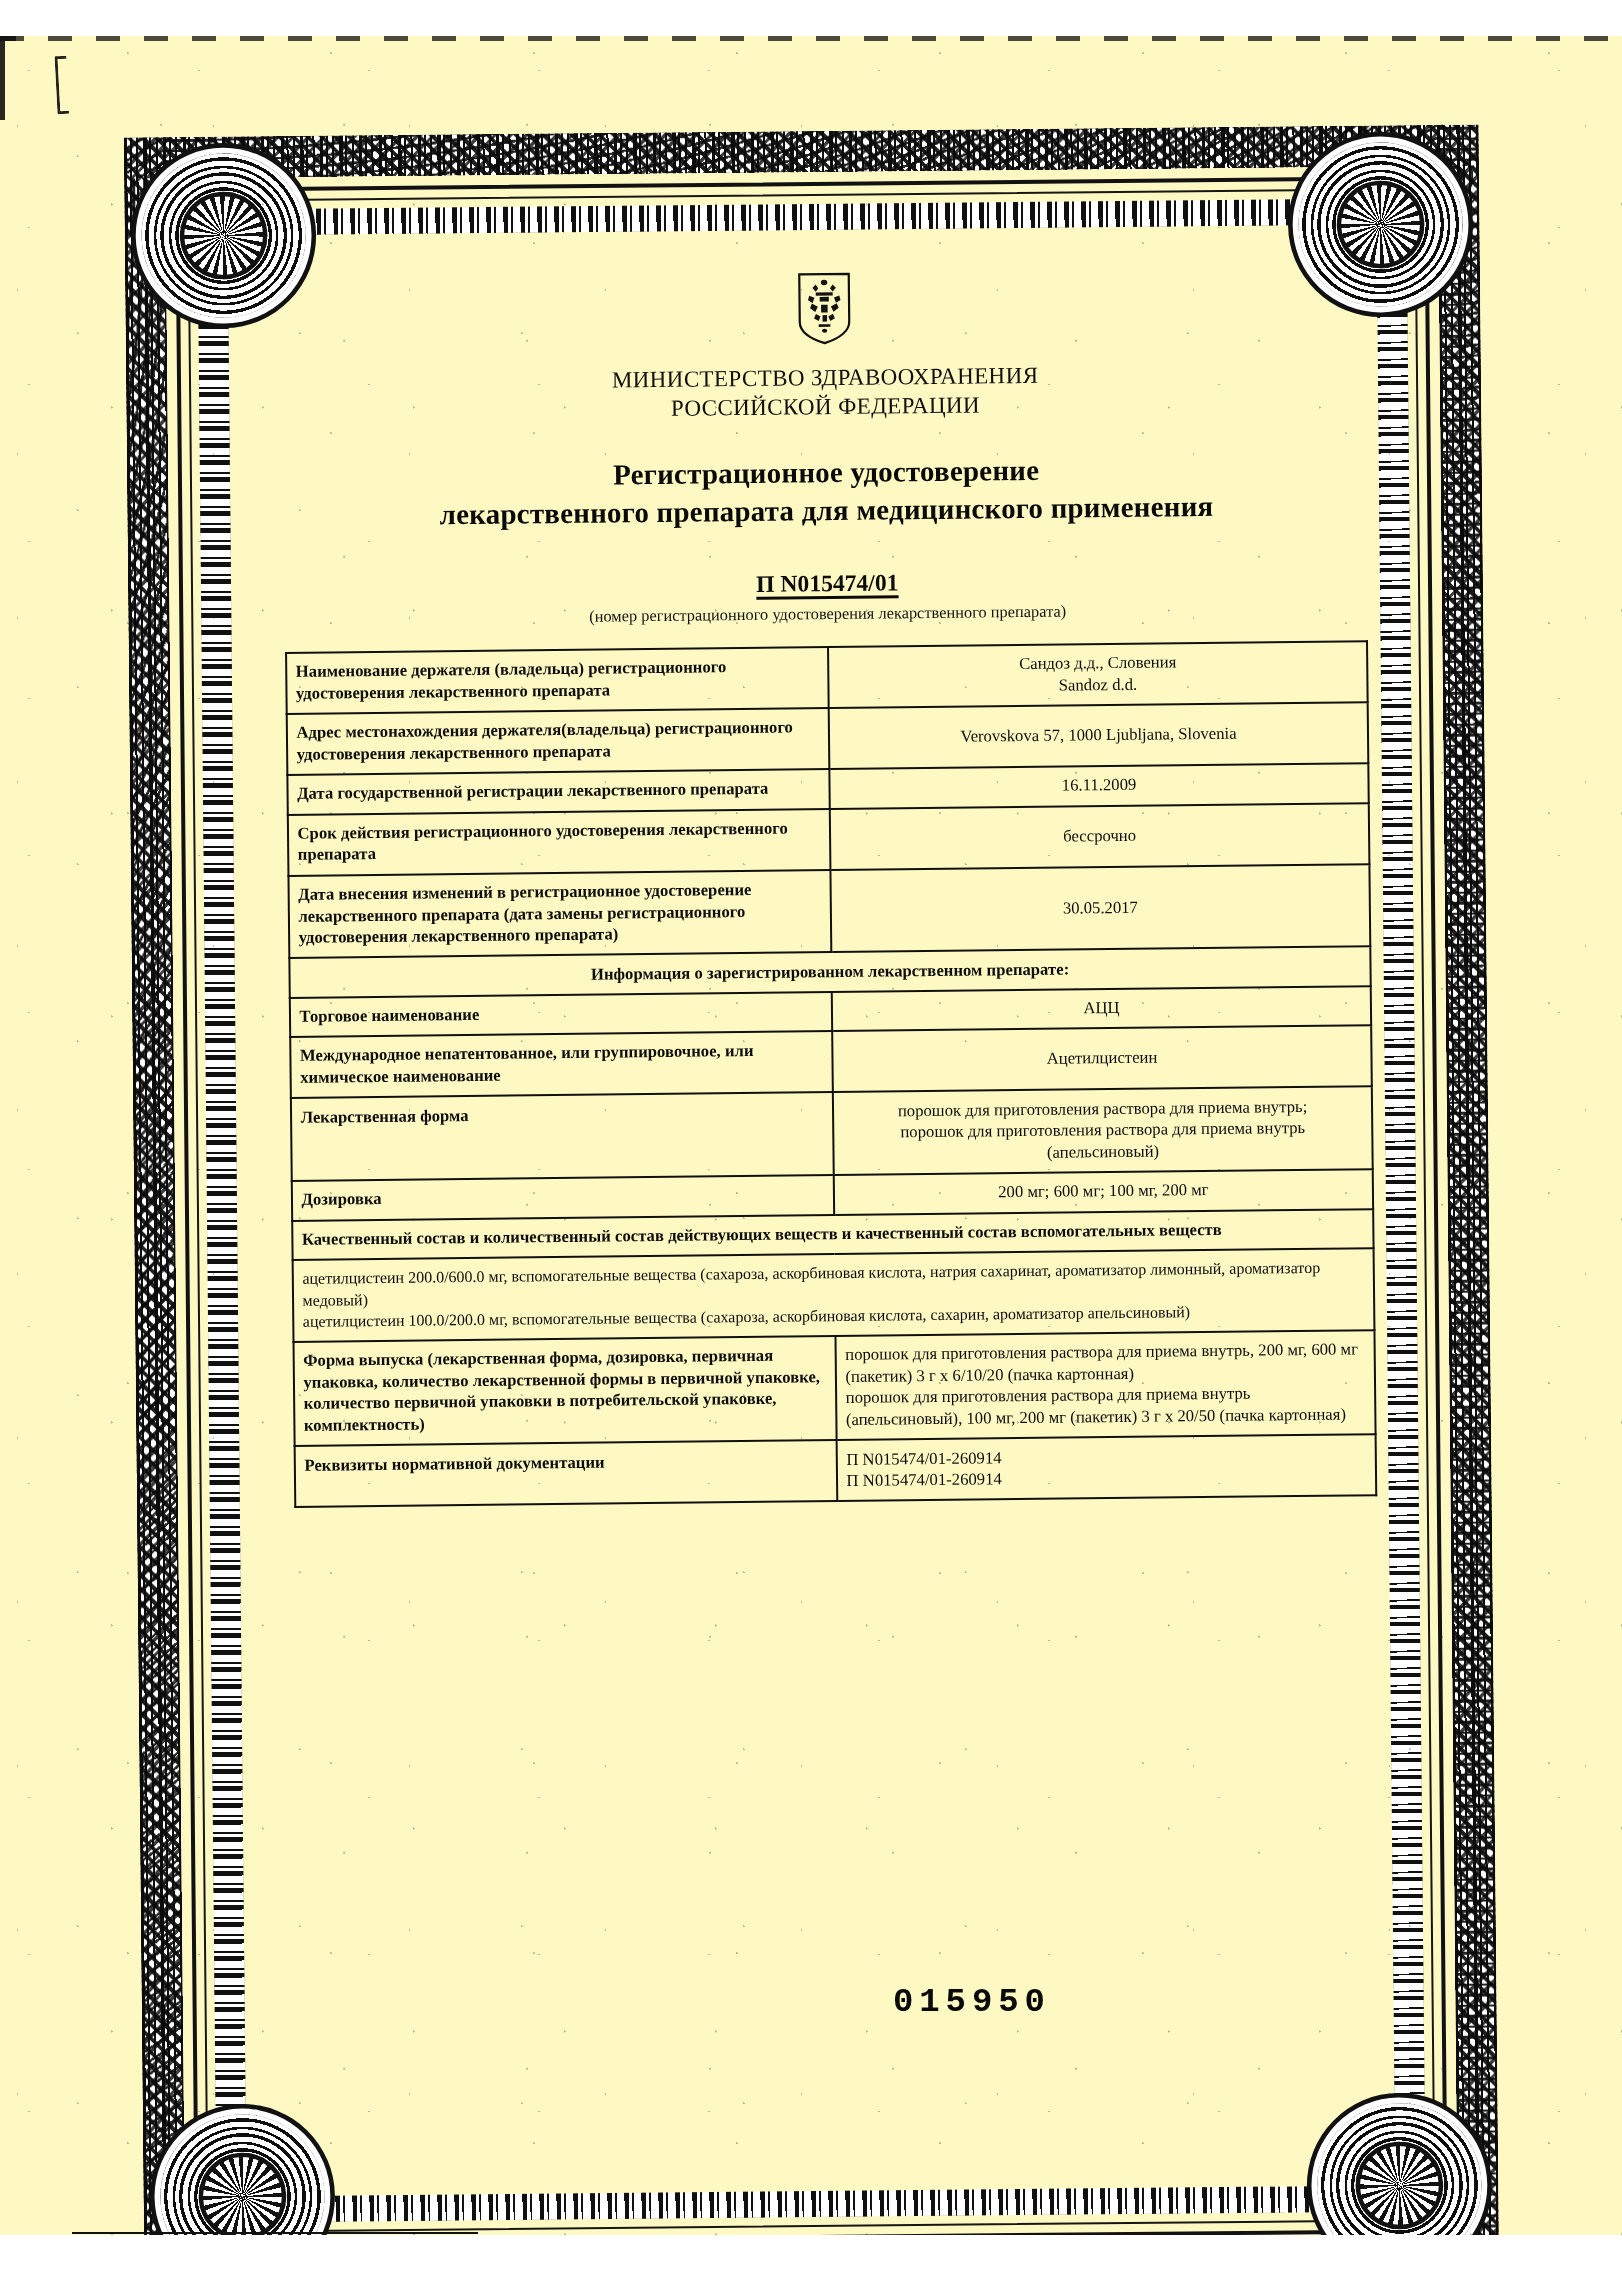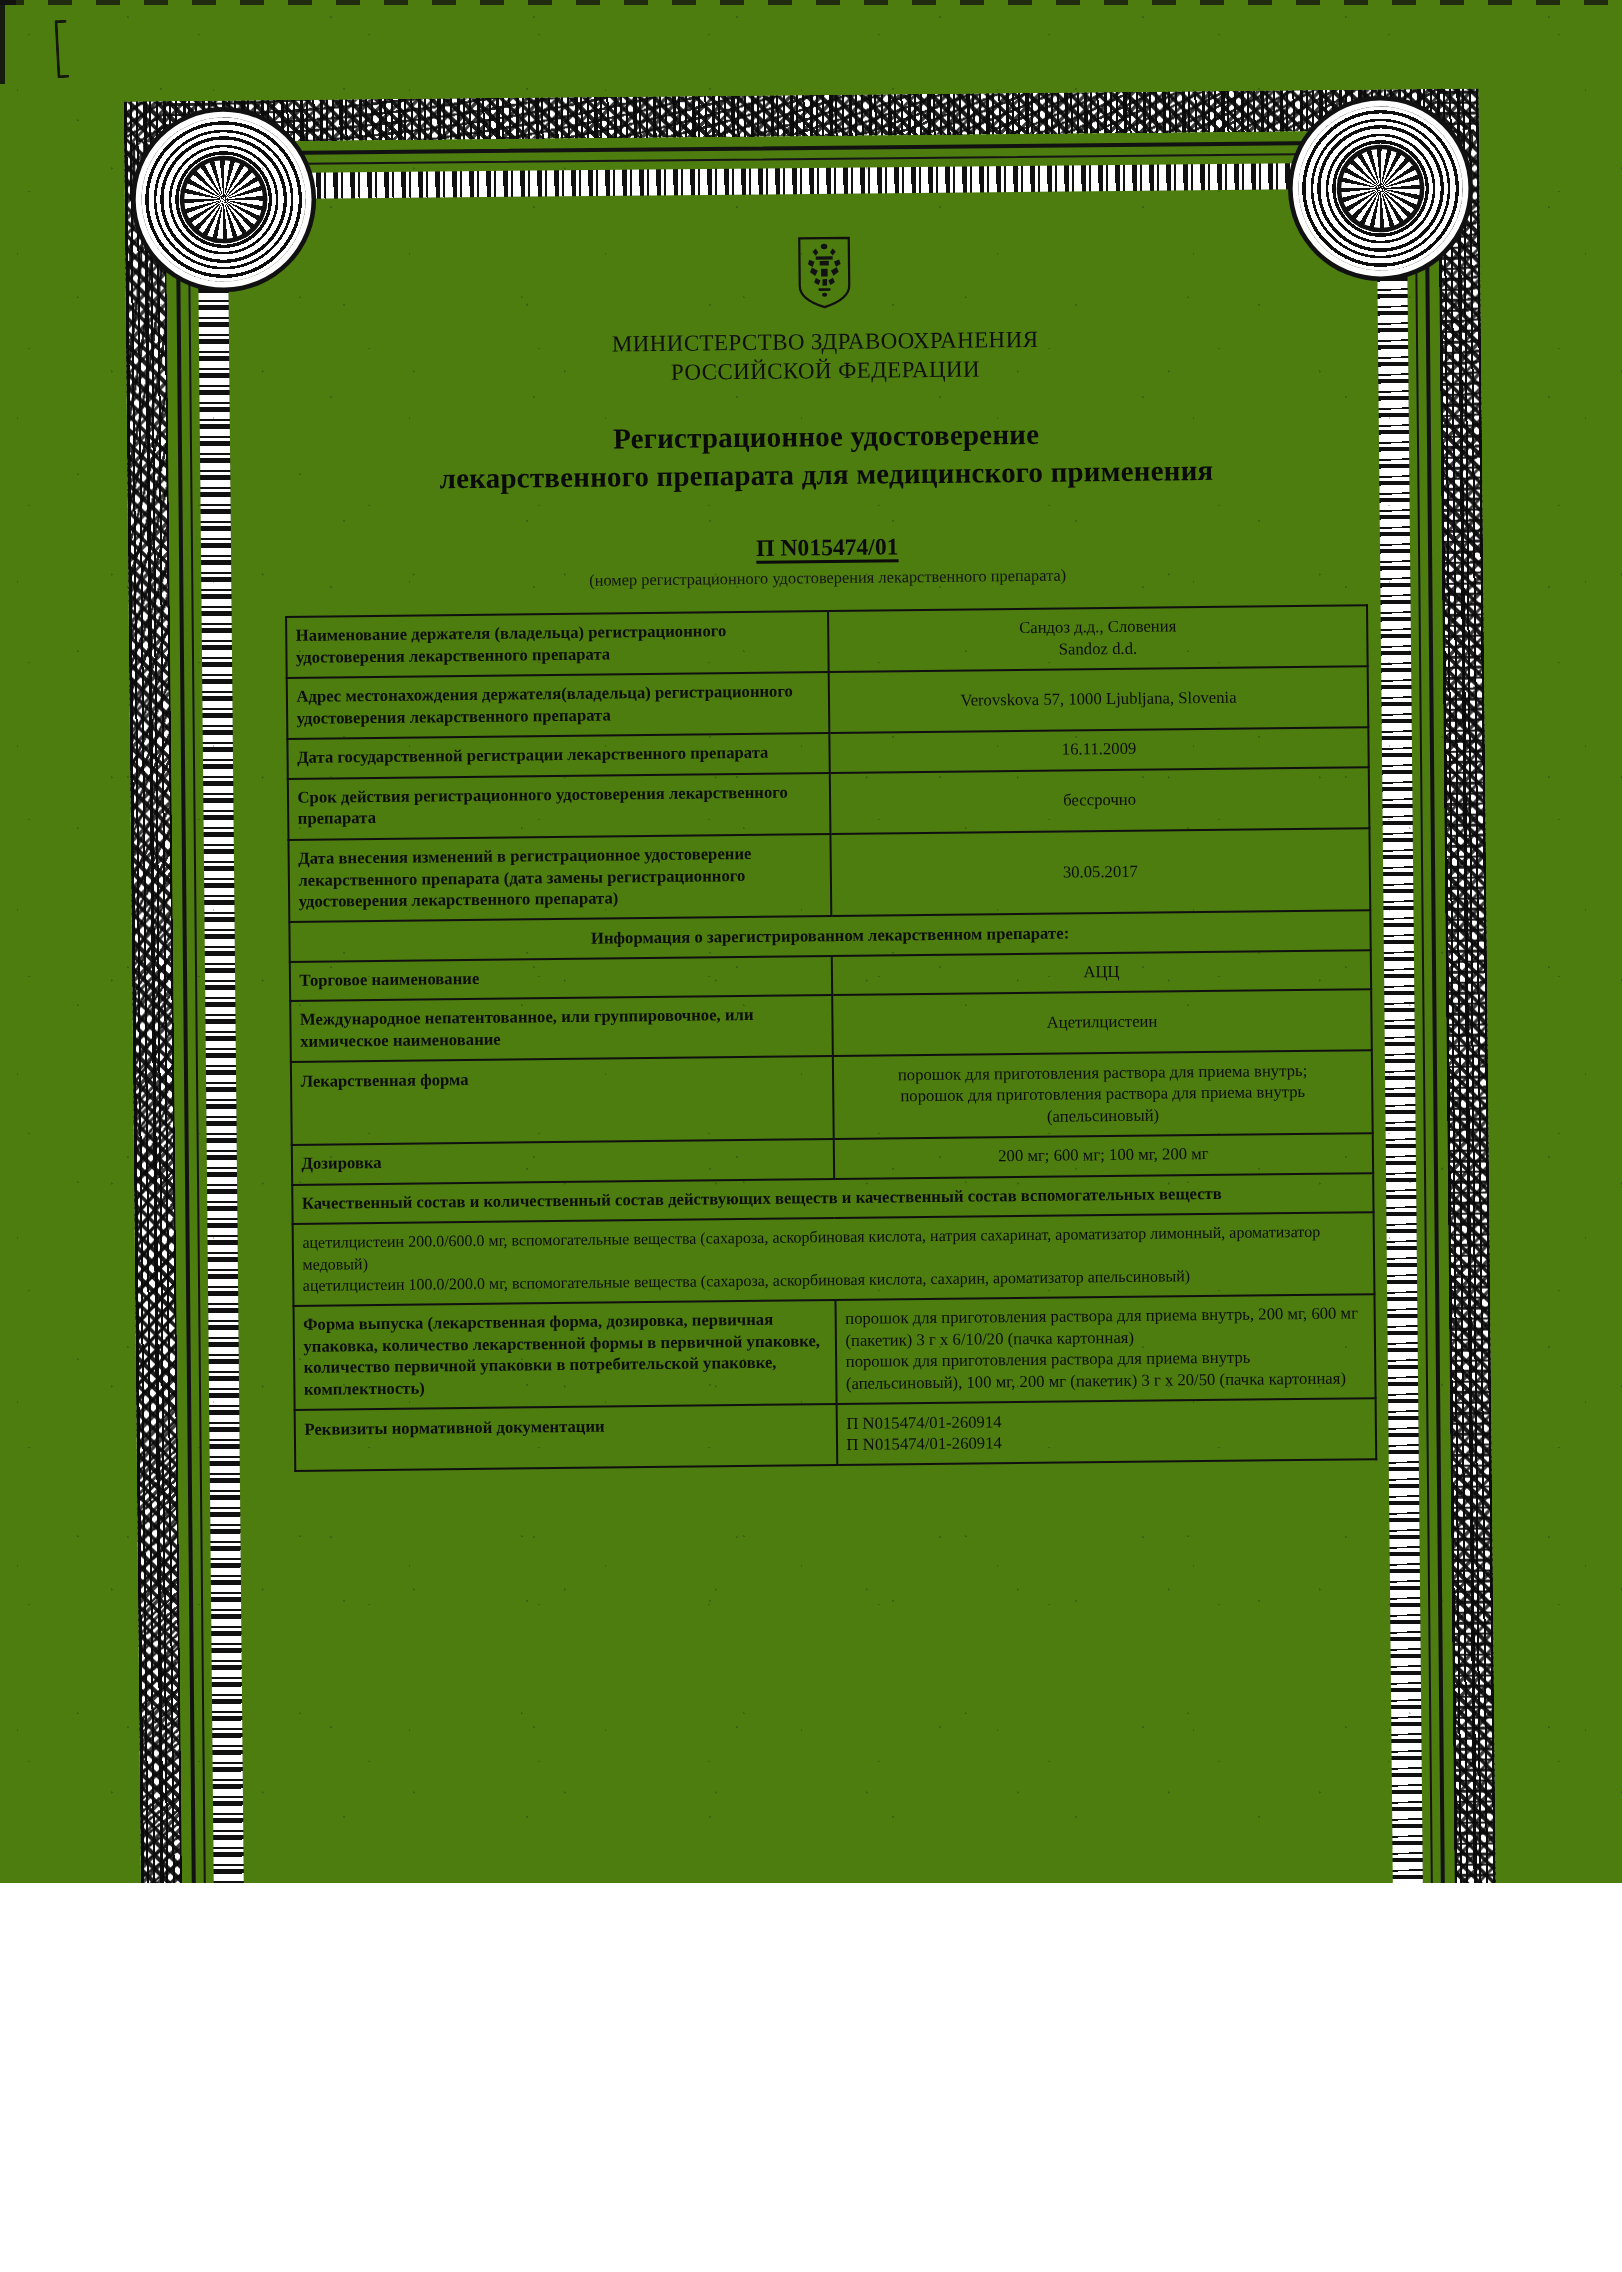--- a/index.html
+++ b/index.html
@@ -10,23 +10,24 @@
   }
   body {
     font-family: "Liberation Serif", "DejaVu Serif", serif;
     color: #0b0b0b;
   }
 
   
   .page {
     position: relative;
     width: 1623px;
-    height: 1883px;
-    background: #4d7c0f;
+    height: 2199px;
+    background: #fef9c3;
     overflow: hidden;
+    margin-top: 36px;
   }
 
   
   .pen-stroke {
     position: absolute;
     left: 56px;
     top: 19.6px;
     width: 9.2px;
     height: 52px;
     border-left: 3.3px solid #111;

